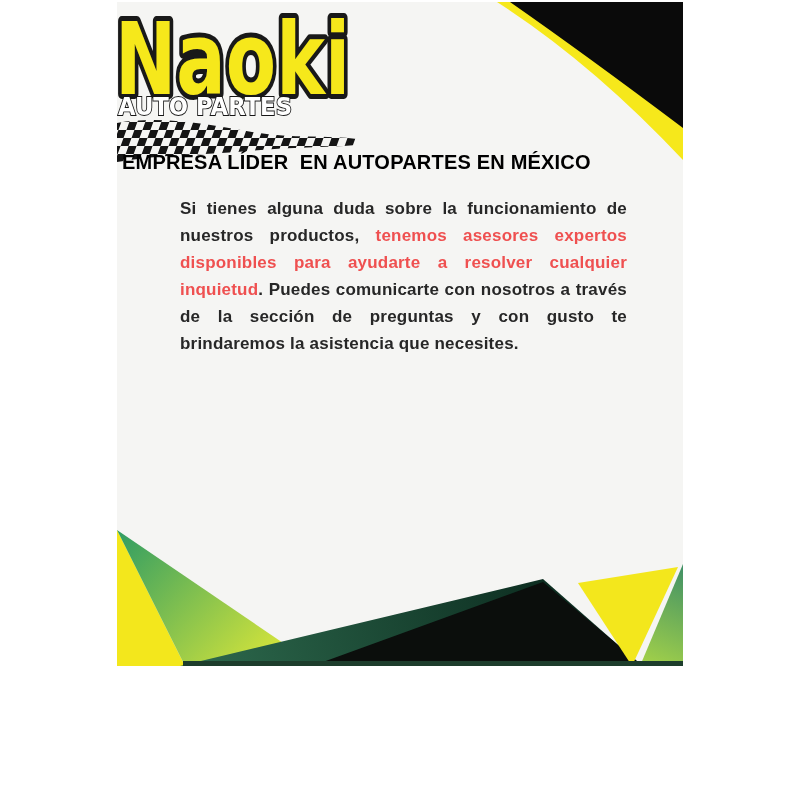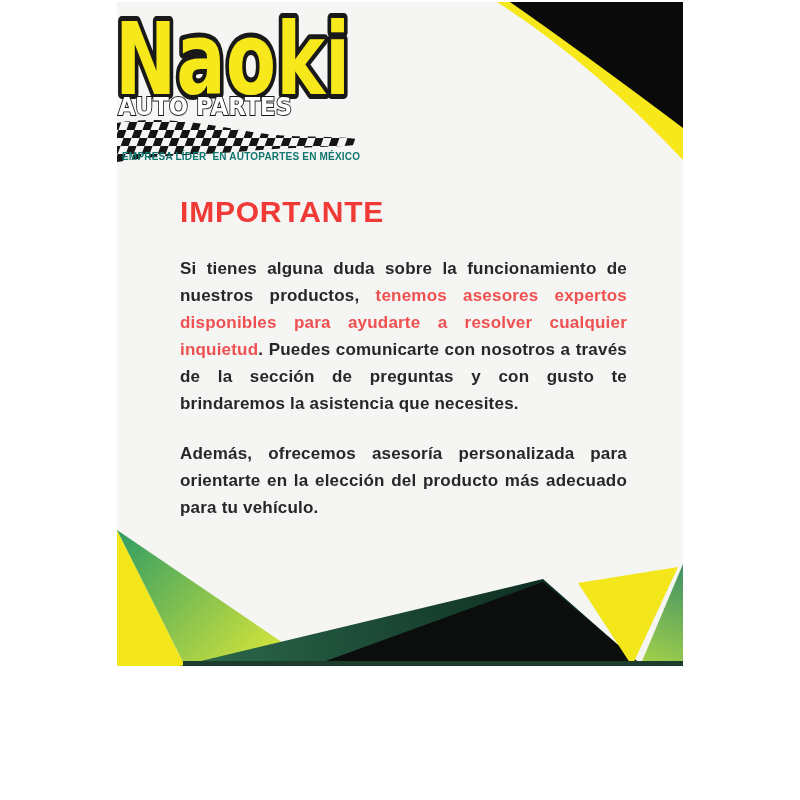--- a/index.html
+++ b/index.html
@@ -9,21 +9,21 @@
   }
   .canvas{
     position:absolute;left:117px;top:2px;width:566px;height:664px;
     background:#f5f5f3;overflow:hidden;
   }
   .logo-svg{position:absolute;top:0;left:0;}
   .topright-svg{position:absolute;top:0;right:0;}
   .bottom-svg{position:absolute;bottom:0;left:0;}
   .tagline{
     position:absolute;top:149px;left:5px;
-    font-size:10px;font-weight:bold;color:#0f766e;
+    font-size:20px;font-weight:bold;color:#000000;
     letter-spacing:0.2px;white-space:pre;
   }
   .text-block{
     position:absolute;top:193px;left:63px;width:447px;
   }
   .heading{
     margin:0 0 26px 0;font-size:30px;font-weight:bold;color:#ef3a36;letter-spacing:0.8px;
   }
   .text-block p{
     margin:0 0 23px 0;font-size:17px;line-height:27px;text-align:justify;
@@ -50,23 +50,21 @@
     </defs>
     <text x="-2" y="92" font-size="100" font-weight="bold" fill="#f6e81b" stroke="#191919" stroke-width="10" stroke-linejoin="round" paint-order="stroke" textLength="235" lengthAdjust="spacingAndGlyphs" font-family="DejaVu Sans, sans-serif">Naoki</text>
     <text x="1" y="113" font-size="24" font-weight="bold" fill="#ffffff" stroke="#161616" stroke-width="1.8" paint-order="stroke" textLength="174" lengthAdjust="spacingAndGlyphs" font-family="DejaVu Sans, sans-serif">AUTO PARTES</text>
     <path d="M0,121 C45,113 95,123 135,130 C175,137 210,133 240,137 L243,140 L239,143
              C205,146 172,145 132,149 C90,153 45,152 0,160 Z" fill="url(#checks)"></path>
   </svg>
 
   <div class="tagline">EMPRESA LÍDER  EN AUTOPARTES EN MÉXICO</div>
 
   <div class="text-block">
-    <h1 class="heading">IMPORTANTE</h1>
     <p><span>Si tienes alguna duda sobre la funcionamiento de nuestros productos, </span><span class="hl">tenemos asesores expertos disponibles para ayudarte a resolver cualquier inquietud</span><span>. Puedes comunicarte con nosotros a través de la sección de preguntas y con gusto te brindaremos la asistencia que necesites.</span></p>
-    <p>Además, ofrecemos asesoría personalizada para orientarte en la elección del producto más adecuado para tu vehículo.</p>
   </div>
 
   <svg class="bottom-svg" width="566" height="140" viewBox="0 660 566 140">
     <defs>
       <linearGradient id="gLeft" gradientUnits="userSpaceOnUse" x1="0" y1="664" x2="140" y2="800">
         <stop offset="0" stop-color="#2f9c63"></stop>
         <stop offset="1" stop-color="#cfe23c"></stop>
       </linearGradient>
       <linearGradient id="gBand" gradientUnits="userSpaceOnUse" x1="63" y1="800" x2="426" y2="713">
         <stop offset="0" stop-color="#2e6b4e"></stop>

